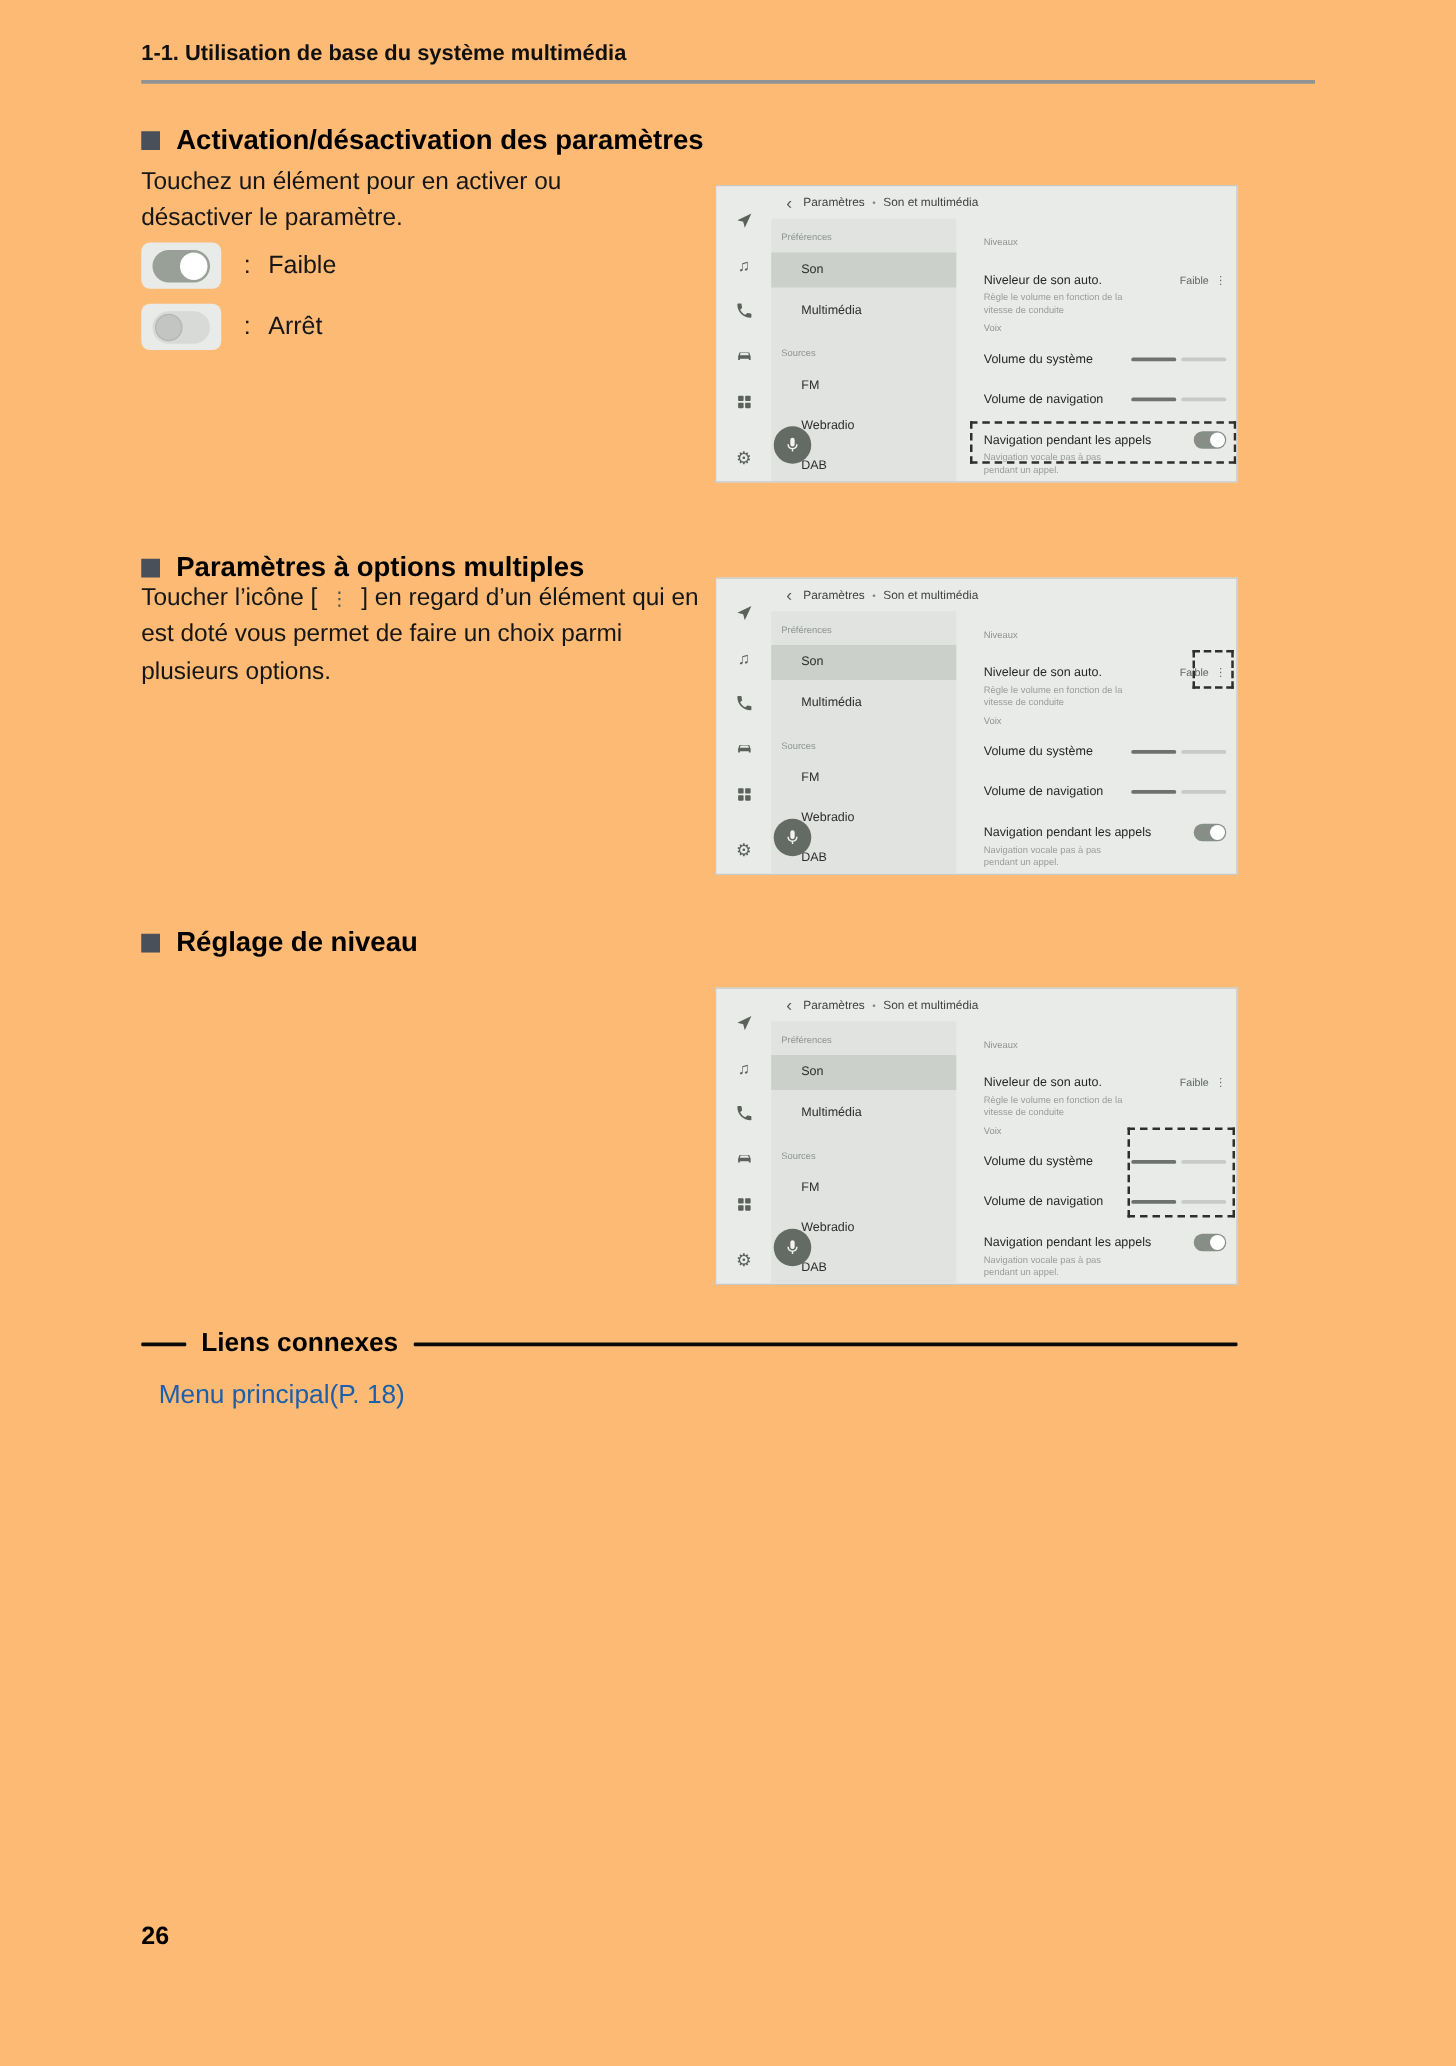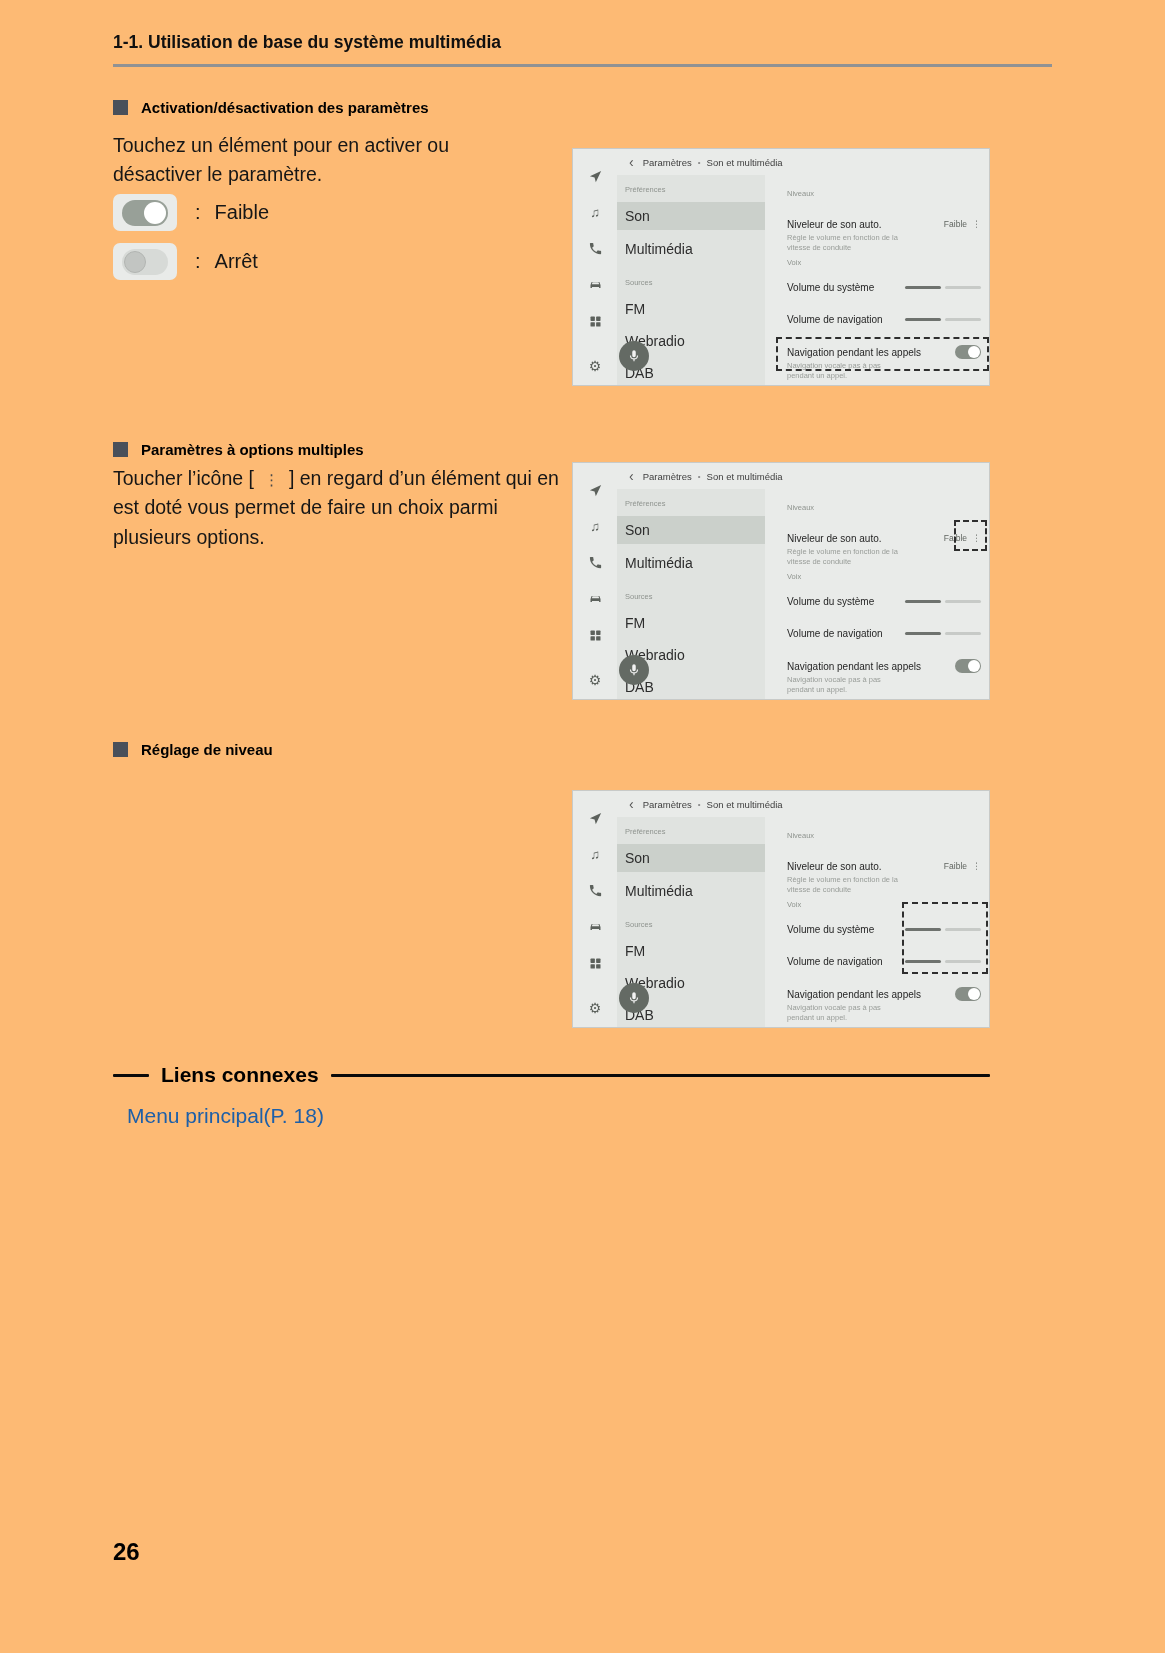--- a/index.html
+++ b/index.html
@@ -5,21 +5,21 @@
   html,body{margin:0;padding:0;background:#ffffff;}
   .page{position:relative;width:1165px;height:1653px;background:#fdba74;
         font-family:"Liberation Sans", sans-serif;overflow:hidden;}
   .page *{box-sizing:border-box;}
 
   
   .doc-header{position:absolute;left:113px;top:32px;font-size:17.5px;font-weight:bold;color:#101010;}
   .doc-rule{position:absolute;left:113px;top:64px;width:939px;height:3px;background:#909294;}
   .sec{position:absolute;left:113px;display:flex;align-items:center;gap:13px;}
   .sec-square{width:15px;height:15px;background:#49505a;flex:0 0 auto;}
-  .sec-title{font-size:15px;font-weight:bold;color:#000;}
+  .sec-title{font-size:22px;font-weight:bold;color:#000;}
   #sec1{top:99px}#sec2{top:441px}#sec3{top:741px}
   .body-text{position:absolute;left:113px;font-size:19.5px;color:#161616;line-height:1.5;}
   #body1{top:131px;width:420px}
   #body2{top:464px;width:458px}
   #body3{top:775px;width:448px}
   .inline-dots{display:inline-block;font-size:15px;color:#4a4a4a;padding:0 10px;}
 
   .legend-row{position:absolute;left:113px;display:flex;align-items:center;gap:14px;
               font-size:20px;color:#161616;}
   #legend-on{top:194px}#legend-off{top:243px}
@@ -32,21 +32,21 @@
   .tgl-off{background:#d7dad7;}
   .tgl-off .knob{position:absolute;left:2px;top:2px;width:22px;height:22px;border-radius:50%;
                  background:#c2c5c2;border:1px solid #b2b5b2;}
 
   .related{position:absolute;left:113px;top:1063px;width:877px;display:flex;align-items:center;gap:12px;}
   .rel-line{height:3px;background:#0a0a0a;border-radius:1px;}
   .rel-line.short{width:36px;flex:0 0 auto;}
   .rel-line.long{flex:1;}
   .rel-title{font-size:21px;font-weight:bold;color:#000;white-space:nowrap;}
   .rel-link{position:absolute;left:127px;top:1104px;font-size:21px;color:#1d5fa8;cursor:pointer;}
-  .page-num{position:absolute;left:113px;top:1538px;font-size:24px;font-weight:bold;color:#000;}
+  .page-num{position:absolute;left:113px;top:1538px;font-size:20px;font-weight:bold;color:#000;}
 
   
   .shot-slot{position:absolute;width:420px;height:240px;}
   #slot1{left:572px;top:148px}
   #slot2{left:572px;top:462px}
   #slot3{left:572px;top:790px}
 
   
   .shot{position:relative;width:418px;height:238px;background:#e9ebe9;
         border:1px solid #c8cac8;overflow:hidden;font-family:"Liberation Sans", sans-serif;}
@@ -57,22 +57,22 @@
   .sb-glyph{font-size:13px;color:#5c615c;line-height:1;}
 
   .topbar{position:absolute;left:44px;right:0;top:0;height:26px;display:flex;align-items:center;
           font-size:9.5px;color:#3f3f3f;}
   .back{margin-left:12px;font-size:14px;color:#555;line-height:1;cursor:pointer;}
   .tb-title{margin-left:9px;}
   .tb-dot{margin:0 6px;color:#8a8a8a;font-size:8px;}
 
   .menu{position:absolute;left:44px;top:26px;width:148px;bottom:0;background:#e0e3e0;}
   .mheader{position:absolute;left:8px;font-size:7.5px;color:#8f948f;}
-  .mitem{position:absolute;left:0;right:0;height:28px;line-height:28px;padding-left:8px;
-         font-size:14px;color:#2d2d2d;cursor:pointer;}
+  .mitem{position:absolute;left:0;right:0;height:28px;line-height:28px;padding-left:24px;
+         font-size:10px;color:#2d2d2d;cursor:pointer;}
   .mitem.selected{background:#cbd0cb;}
 
   .micbtn{position:absolute;left:46px;top:192px;width:30px;height:30px;border-radius:50%;
           background:#646a64;display:flex;align-items:center;justify-content:center;z-index:4;}
   .micbtn svg{width:14px;height:14px;fill:#f2f2f2;}
 
   .panel{position:absolute;left:192px;top:26px;right:0;bottom:0;}
   .pheader{position:absolute;left:22px;font-size:7.5px;color:#8f948f;}
   .prow{position:absolute;left:22px;right:8px;display:flex;justify-content:space-between;
         align-items:center;height:16px;}

